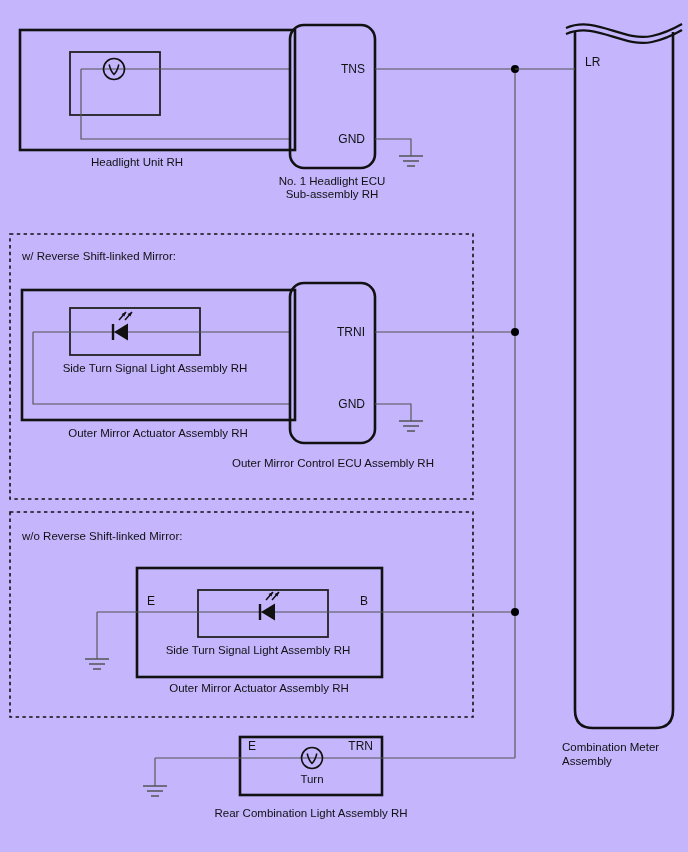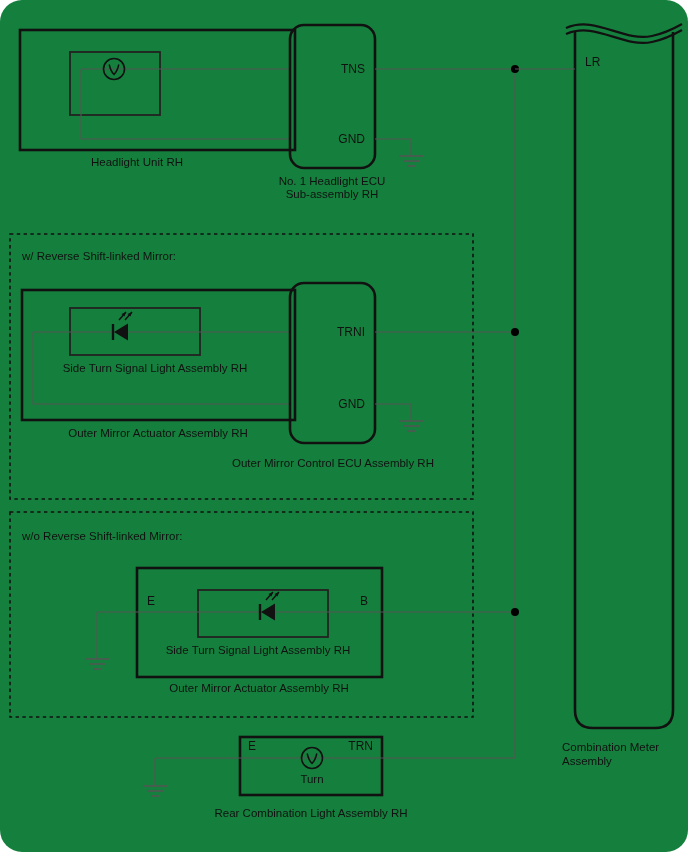--- a/index.html
+++ b/index.html
@@ -9,23 +9,22 @@
     background: #ffffff;
   }
   body {
     font-family: "Liberation Sans", sans-serif;
     color: #000000;
   }
   #diagram-root {
     position: relative;
     width: 688px;
     height: 852px;
-    background: #15803d;
+    background: #c4b5fd;
     overflow: hidden;
-    border-radius: 22px;
   }
   #diagram-svg {
     position: absolute;
     top: 0;
     left: 0;
     width: 688px;
     height: 852px;
   }
   .lbl {
     font-family: "Liberation Sans", sans-serif;

